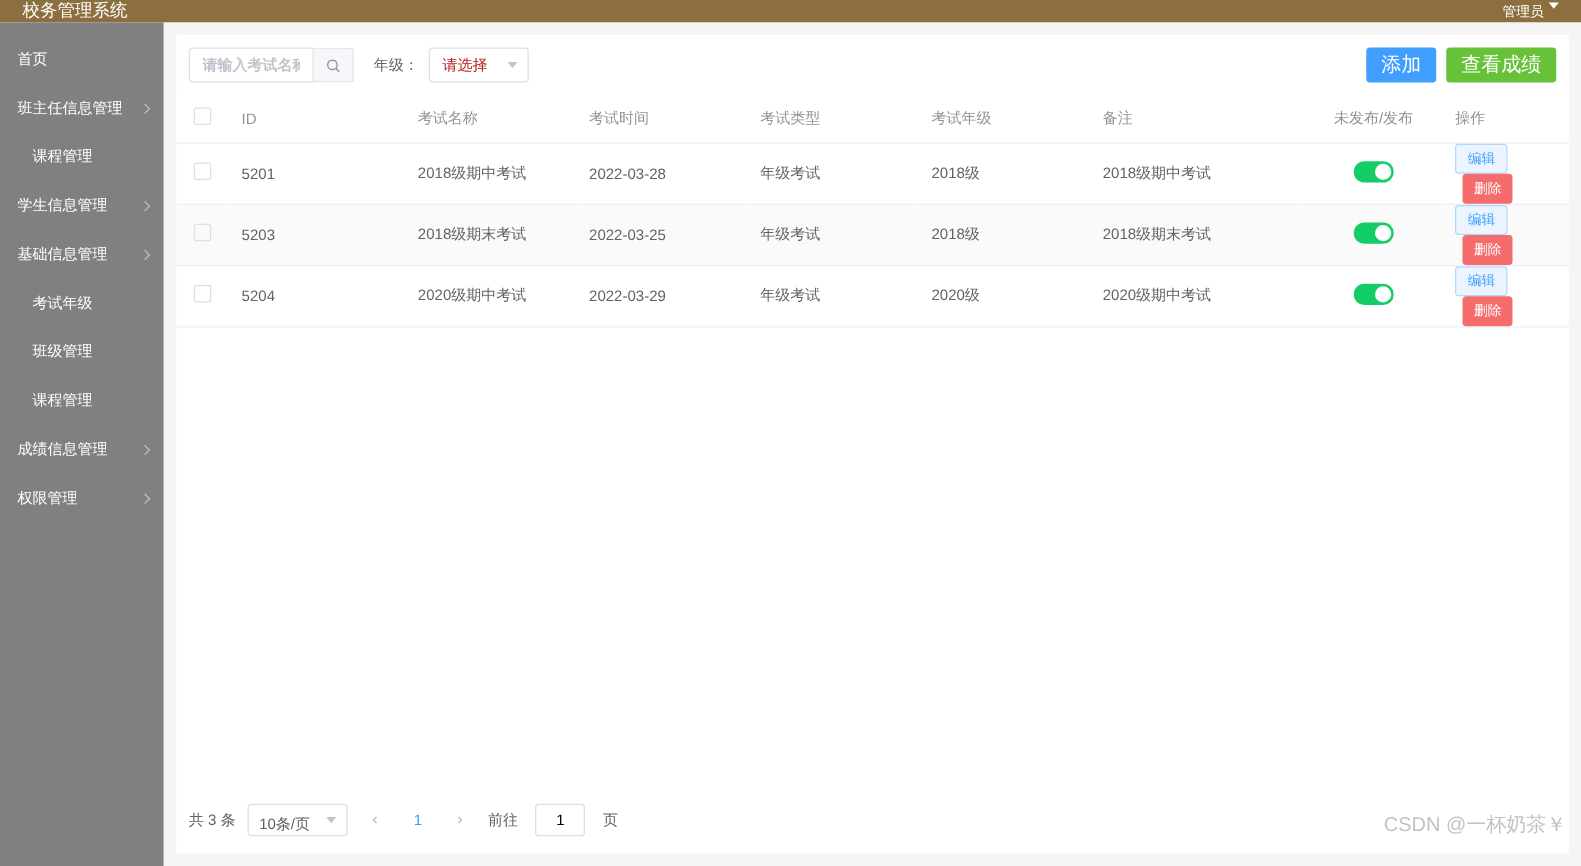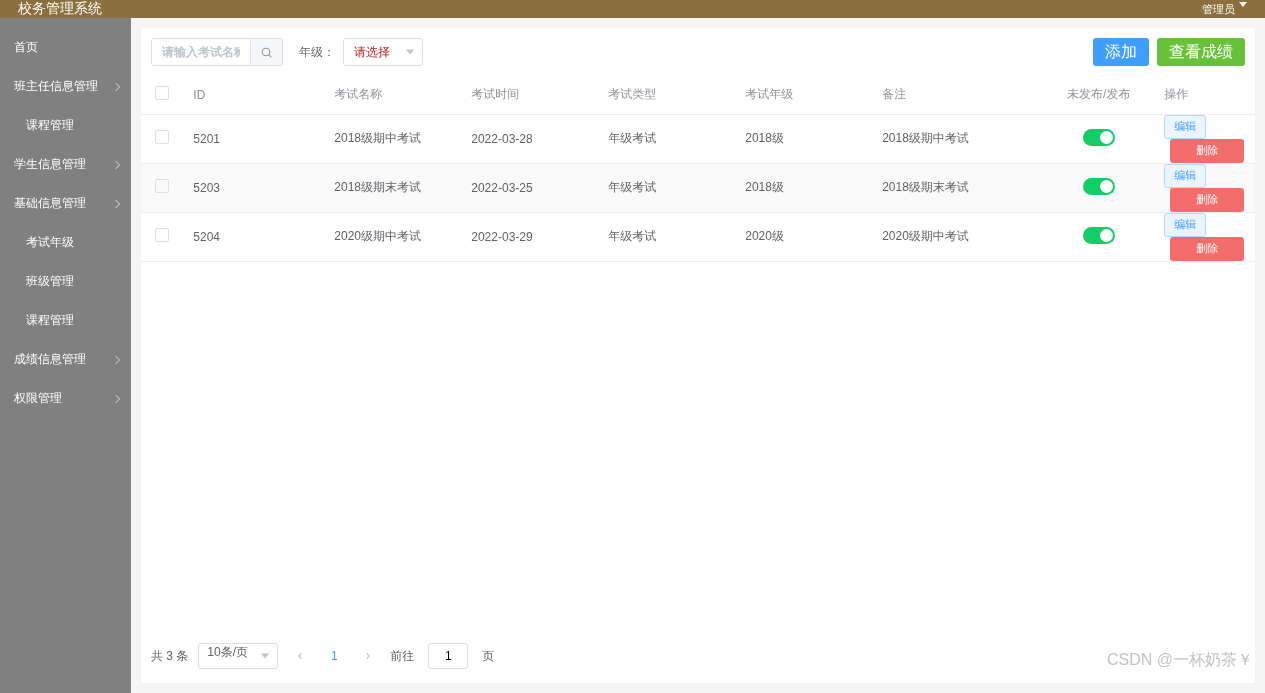--- a/index.html
+++ b/index.html
@@ -23,41 +23,41 @@
 .input::placeholder { color: #c0c4cc; }
 .search-btn { height: 28px; width: 32px; border: 1px solid #dcdfe6; border-left: none; border-radius: 0 3px 3px 0; background: #f5f7fa; cursor: pointer; display: flex; align-items: center; justify-content: center; color: #909399; }
 .label { font-size: 12px; color: #606266; margin-left: 8px; }
 .select { height: 28px; border: 1px solid #dcdfe6; border-radius: 3px; padding: 0 22px 0 10px; font-size: 12px; width: 80px; position: relative; color: #b91c1c; display: flex; align-items: center; cursor: pointer; }
 .select::after { content: ""; position: absolute; right: 8px; top: 50%; width: 0; height: 0; border-left: 4px solid transparent; border-right: 4px solid transparent; border-top: 5px solid #c0c4cc; transform: translateY(-50%); }
 .spacer { flex: 1; }
 .btn { height: 28px; padding: 0 12px; border-radius: 3px; font-size: 16px; border: none; cursor: pointer; color: #fff; }
 .btn-primary { background: #409eff; }
 .btn-success { background: #67c23a; }
 .btn-sm-edit { height: 24px; padding: 0 9px; border-radius: 3px; font-size: 11px; background: #ecf5ff; color: #409eff; border: 1px solid #b3d8ff; cursor: pointer; }
-.btn-sm-del { height: 24px; padding: 0 26px; border-radius: 3px; font-size: 11px; background: #f56c6c; color: #fff; border: none; cursor: pointer; margin-left: 6px; }
+.btn-sm-del { height: 24px; padding: 0 9px; border-radius: 3px; font-size: 11px; background: #f56c6c; color: #fff; border: none; cursor: pointer; margin-left: 6px; }
 .table-wrap { flex: 1; overflow: auto; }
 table { width: 100%; border-collapse: collapse; table-layout: fixed; }
 th, td { text-align: left; padding: 0 10px; border-bottom: 1px solid #ebeef5; font-size: 12px; }
 th { height: 38px; color: #909399; font-weight: 500; background: #fff; }
 td { height: 40px; color: #606266; }
 tr.even td { background: #fafafa; }
 .col-check { width: 42px; text-align: center; }
 .col-id { width: 140px; }
 .col-name { width: 136px; }
 .col-time { width: 136px; }
 .col-type { width: 136px; }
 .col-grade { width: 136px; }
 .col-remark { width: 170px; }
 .col-publish { width: 110px; text-align: center; }
 .col-action { width: 100px; }
 .checkbox { width: 14px; height: 14px; border: 1px solid #dcdfe6; border-radius: 2px; display: inline-block; cursor: pointer; }
 .switch { width: 32px; height: 17px; border-radius: 10px; background: #13ce66; position: relative; display: inline-block; cursor: pointer; }
 .switch::after { content: ""; position: absolute; width: 13px; height: 13px; background: #fff; border-radius: 50%; top: 2px; right: 2px; }
 .pagination { display: flex; align-items: center; padding: 14px 10px; gap: 10px; font-size: 12px; color: #606266; }
-.pagesize { height: 26px; border: 1px solid #dcdfe6; border-radius: 3px; padding: 0 20px 0 8px; width: 80px; font-size: 12px; position: relative; display: flex; align-items: flex-start; cursor: pointer; }
+.pagesize { height: 26px; border: 1px solid #dcdfe6; border-radius: 3px; padding: 0 20px 0 8px; width: 80px; font-size: 12px; position: relative; display: flex; align-items: flex-end; cursor: pointer; }
 .pagesize::after { content: ""; position: absolute; right: 8px; top: 50%; width: 0; height: 0; border-left: 4px solid transparent; border-right: 4px solid transparent; border-top: 5px solid #c0c4cc; transform: translateY(-50%); }
 .pager-btn { width: 24px; height: 24px; display: flex; align-items: center; justify-content: center; color: #c0c4cc; cursor: pointer; }
 .pager-num { width: 24px; height: 24px; display: flex; align-items: center; justify-content: center; color: #409eff; cursor: pointer; }
 .goto-input { width: 40px; height: 26px; border: 1px solid #dcdfe6; border-radius: 3px; text-align: center; font-size: 12px; outline: none; margin: 0 4px; }
 .watermark { position: absolute; bottom: 22px; right: 12px; font-size: 16px; color: rgba(120,120,120,0.45); pointer-events: none; }
 </style>
 </head>
 <body>
 
 <div class="app">

